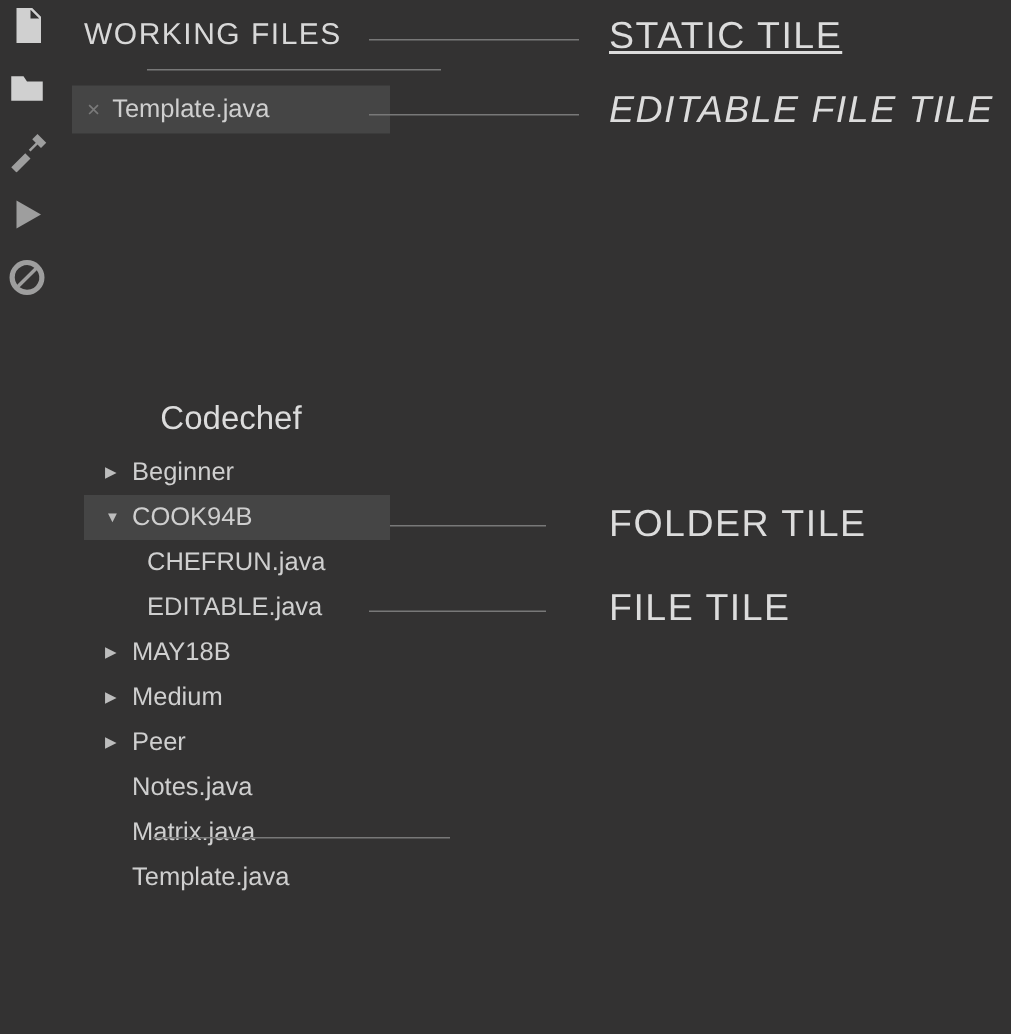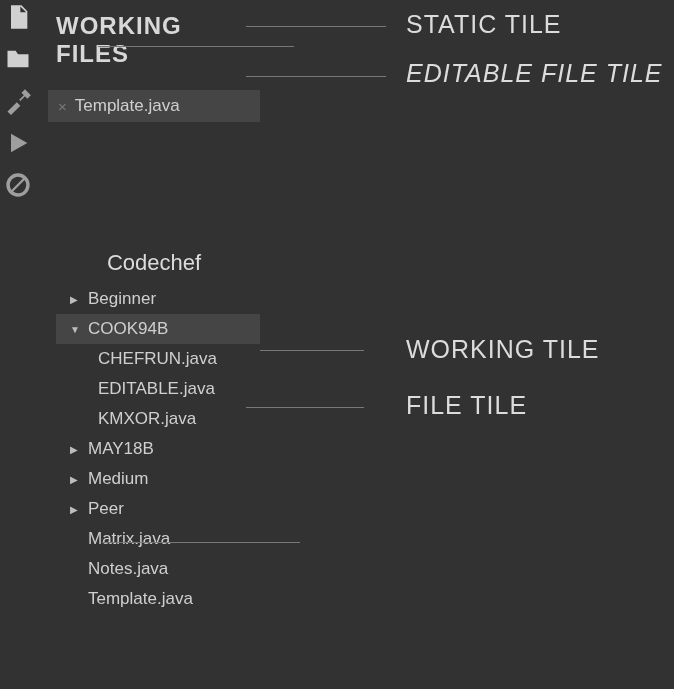--- a/index.html
+++ b/index.html
@@ -34,22 +34,22 @@
     .activity-icon svg { width: 28px; height: 28px; fill: #d0d0d0; }
     .hammer svg, .play svg, .block svg { fill: #9e9e9e; }
 
     .sidebar {
       position: absolute;
       left: 48px;
       top: 8px;
       width: 212px;
     }
     .section-header {
-      font-size: 24px;
-      font-weight: 700;
+      font-size: 20px;
+      font-weight: 400;
       letter-spacing: 1px;
       color: #d8d8d8;
       padding: 4px 8px;
       font-stretch: condensed;
     }
     .working-item {
       display: flex;
       align-items: center;
       background: #454545;
       padding: 6px 10px;
@@ -60,21 +60,21 @@
     }
     .close-x {
       color: #7a7a7a;
       font-size: 15px;
       line-height: 1;
     }
 
     .project-section {
       position: absolute;
       left: 48px;
-      top: 246px;
+      top: 262px;
       width: 212px;
     }
     .project-title {
       font-size: 22px;
       color: #dcdcdc;
       padding: 4px 0 8px 0;
       text-align: center;
       font-stretch: condensed;
     }
     .tree-item {
@@ -100,21 +100,21 @@
     .root-file { padding-left: 40px; }
 
     .label-text {
       position: absolute;
       color: #dcdcdc;
       font-size: 25px;
       font-weight: 400;
       letter-spacing: 1px;
       font-stretch: condensed;
     }
-    .lbl-static { left: 406px; top: 10px; }
+    .lbl-static { left: 406px; top: 10px; text-decoration: underline; }
     .lbl-editable { left: 406px; top: 59px; font-style: italic; }
     .lbl-folder { left: 406px; top: 335px; }
     .lbl-file { left: 406px; top: 391px; }
 
     .line {
       position: absolute;
       height: 1px;
       background: #787878;
     }
     .line1 { left: 246px; top: 26px; width: 140px; }
@@ -175,47 +175,44 @@
   <div class="tree-item folder-open">
     <span class="arrow">▼</span>
     <span>COOK94B</span>
   </div>
   <div class="tree-item level-1">
     <span>CHEFRUN.java</span>
   </div>
   <div class="tree-item level-1">
     <span>EDITABLE.java</span>
   </div>
-  <div class="tree-item level-1">
-    <span>KMXOR.java</span>
-  </div>
   <div class="tree-item level-0">
     <span class="arrow">▶</span>
     <span>MAY18B</span>
   </div>
   <div class="tree-item level-0">
     <span class="arrow">▶</span>
     <span>Medium</span>
   </div>
   <div class="tree-item level-0">
     <span class="arrow">▶</span>
     <span>Peer</span>
+  </div>
+  <div class="tree-item root-file">
+    <span>Notes.java</span>
   </div>
   <div class="tree-item root-file">
     <span>Matrix.java</span>
-  </div>
-  <div class="tree-item root-file">
-    <span>Notes.java</span>
   </div>
   <div class="tree-item root-file">
     <span>Template.java</span>
   </div>
 </div>
 
 <div class="line line1"></div>
 <div class="line line2"></div>
 <div class="line line3"></div>
 <div class="line line4"></div>
 
 <div class="label-text lbl-static">STATIC TILE</div>
 <div class="label-text lbl-editable">EDITABLE FILE TILE</div>
-<div class="label-text lbl-folder">WORKING TILE</div>
+<div class="label-text lbl-folder">FOLDER TILE</div>
 <div class="label-text lbl-file">FILE TILE</div>
 
 </body></html>

